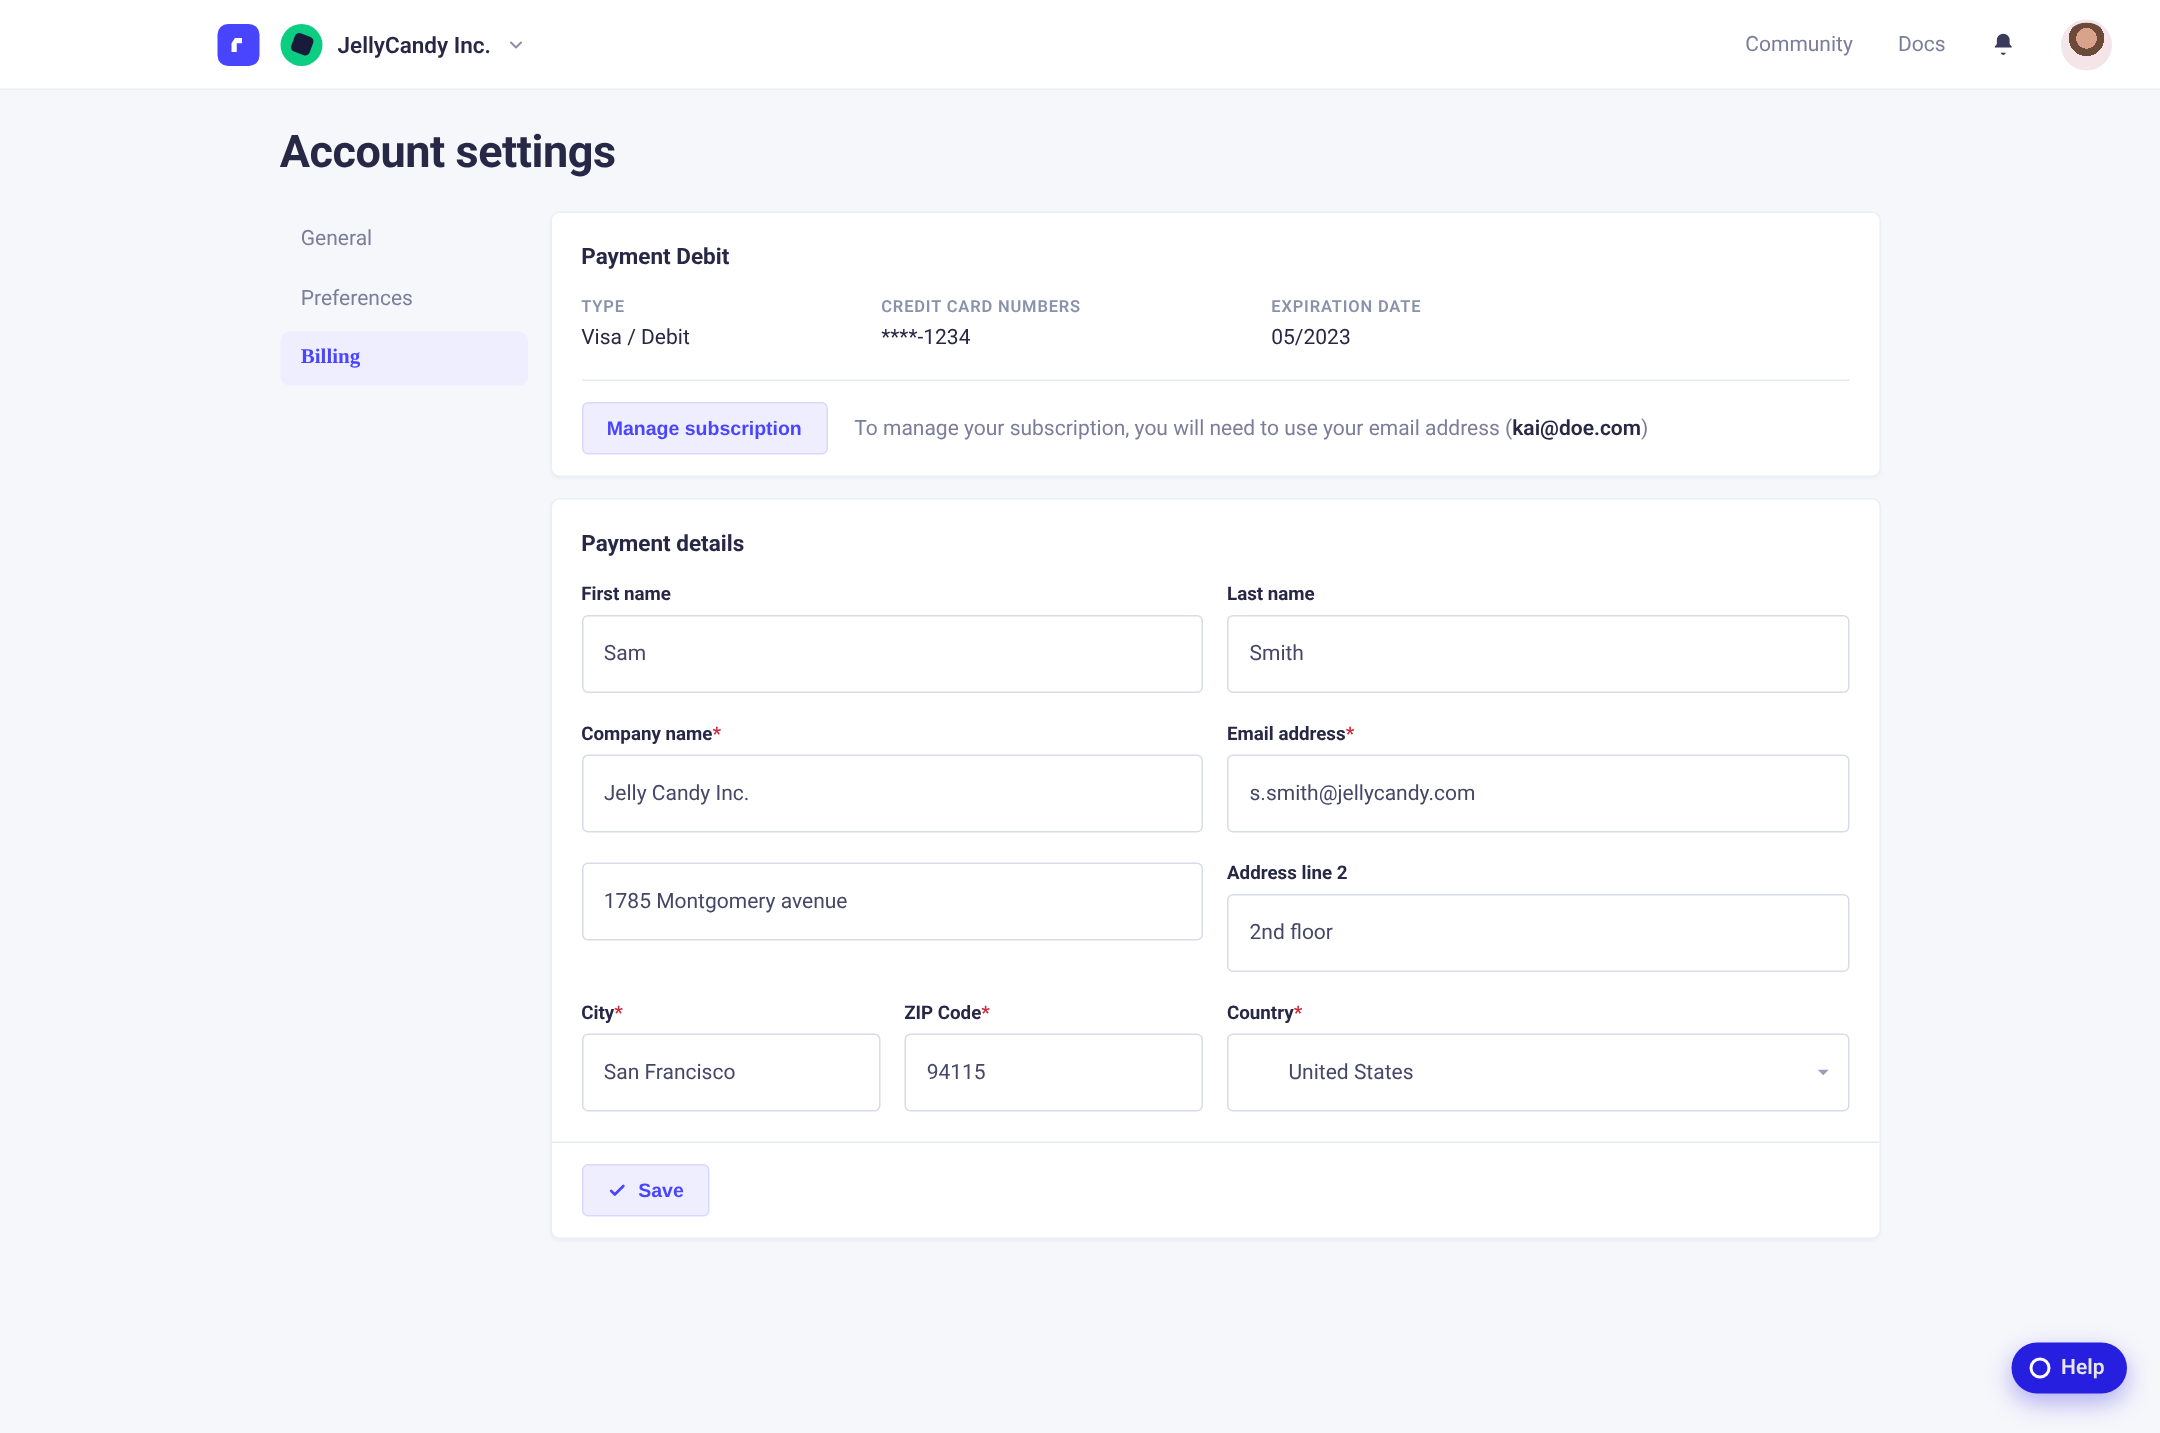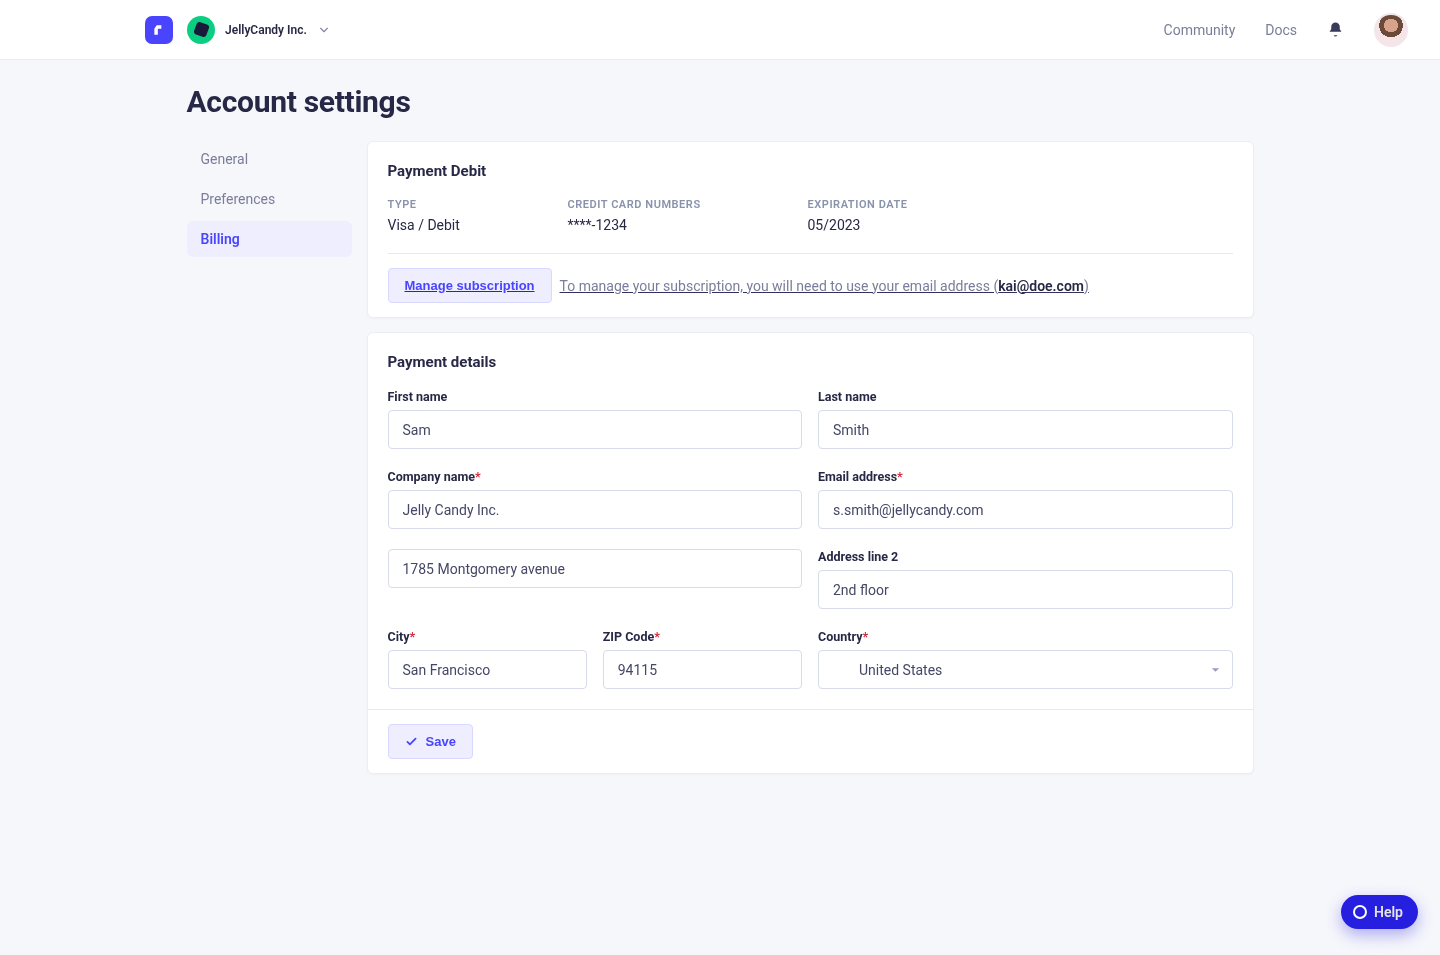--- a/index.html
+++ b/index.html
@@ -47,21 +47,21 @@
   .org-circle{
     width:28px;height:28px;border-radius:50%;
     background:#0bce83;
     display:flex;align-items:center;justify-content:center;
     position:relative;
   }
   .org-circle::after{
     content:"";position:absolute;width:13px;height:13px;border-radius:3px;
     background:#1a1b3a;transform:rotate(20deg);
   }
-  .org-name{font-weight:600;color:var(--navy-dark);font-size:12px;}
+  .org-name{font-weight:600;color:var(--navy-dark);font-size:15px;}
   .caret{margin-left:2px;}
   .caret svg{width:10px;height:10px;display:block;}
   .topbar-right{display:flex;align-items:center;gap:30px;}
   .nav-link{color:var(--muted);font-size:14px;text-decoration:none;cursor:pointer;}
   .bell{color:#3a3b5a;display:flex;}
   .bell svg{width:17px;height:17px;}
   .avatar{
     width:30px;height:30px;border-radius:50%;
     background:radial-gradient(circle at 50% 35%, #d9a28a 0 28%, #6b4a3a 28% 48%, #f5e5e9 48% 100%);
     border:2px solid #f3e6ea;
@@ -72,59 +72,59 @@
   .page-title{
     font-size:30px;font-weight:700;color:var(--navy-dark);
     margin:0 0 22px 0;letter-spacing:-0.3px;
   }
   .layout{display:grid;grid-template-columns:165px 1fr;gap:15px;align-items:flex-start;}
   
   .side-item{
     padding:10px 14px;border-radius:6px;font-size:14px;
     color:var(--muted);cursor:pointer;margin-bottom:4px;
   }
-  .side-item.active{background:var(--indigo-bg);color:var(--indigo);font-weight:600;}
+  .side-item.active{background:var(--indigo-bg);color:var(--indigo);font-weight:600;font-family:Liberation Serif, serif;}
   
   .card{
     background:#fff;border:1px solid #edeef5;border-radius:6px;
     box-shadow:0 1px 2px rgba(40,42,80,.04);
     margin-bottom:14px;
   }
   .card-pad{padding:20px 20px;}
   .card h3{margin:0 0 18px 0;font-size:15px;font-weight:700;color:var(--navy-dark);}
-  .pm-grid{display:grid;grid-template-columns:180px 240px 1fr;gap:0;}
+  .pm-grid{display:grid;grid-template-columns:180px 240px 1fr;gap:20px;}
   .pm-col .lbl{
     text-transform:uppercase;font-size:11px;letter-spacing:.05em;
     color:var(--muted2);font-weight:600;margin-bottom:6px;
   }
   .pm-col .val{font-size:14px;color:var(--navy-dark);}
   .card-sep{height:1px;background:var(--border);margin:0 20px;}
   .card-footer{
-    padding:14px 20px;display:flex;align-items:center;gap:8px;text-decoration:underline;
+    padding:14px 20px;display:flex;align-items:center;gap:18px;
   }
   .btn{
     display:inline-flex;align-items:center;gap:8px;
     padding:9px 16px;border-radius:4px;font-size:13px;font-weight:600;
     cursor:pointer;border:1px solid transparent;
   }
   .btn-indigo-ghost{
     background:var(--indigo-bg);color:var(--indigo);border-color:var(--indigo-border);
   }
   .hint-text{color:var(--muted);font-size:14px;}
   .hint-text b{color:var(--navy-dark);font-weight:600;text-align:right;}
   
   .form-grid{display:grid;grid-template-columns:1fr 1fr;gap:20px 16px;}
   .form-row-3{display:grid;grid-template-columns:1fr 1fr;gap:16px;}
   .field label{
     display:block;font-size:12.5px;font-weight:700;color:var(--navy-dark);
     margin-bottom:6px;
   }
   .req{color:var(--red);font-weight:700;}
   .input, .select{
-    width:100%;height:39px;border:1px solid var(--border-input);border-radius:4px;
+    width:100%;height:52px;border:1px solid var(--border-input);border-radius:4px;
     padding:0 14px;font-size:14px;color:#444766;background:#fff;
     font-family:inherit;
   }
   .select-wrap{position:relative;}
   .select-wrap .caret-dd{
     position:absolute;right:12px;top:50%;transform:translateY(-50%);
     pointer-events:none;color:#9a9eb8;
   }
   .select-wrap .caret-dd svg{width:11px;height:11px;display:block;}
   .select{appearance:none;-webkit-appearance:none;padding-right:34px;padding-left:40px;}

